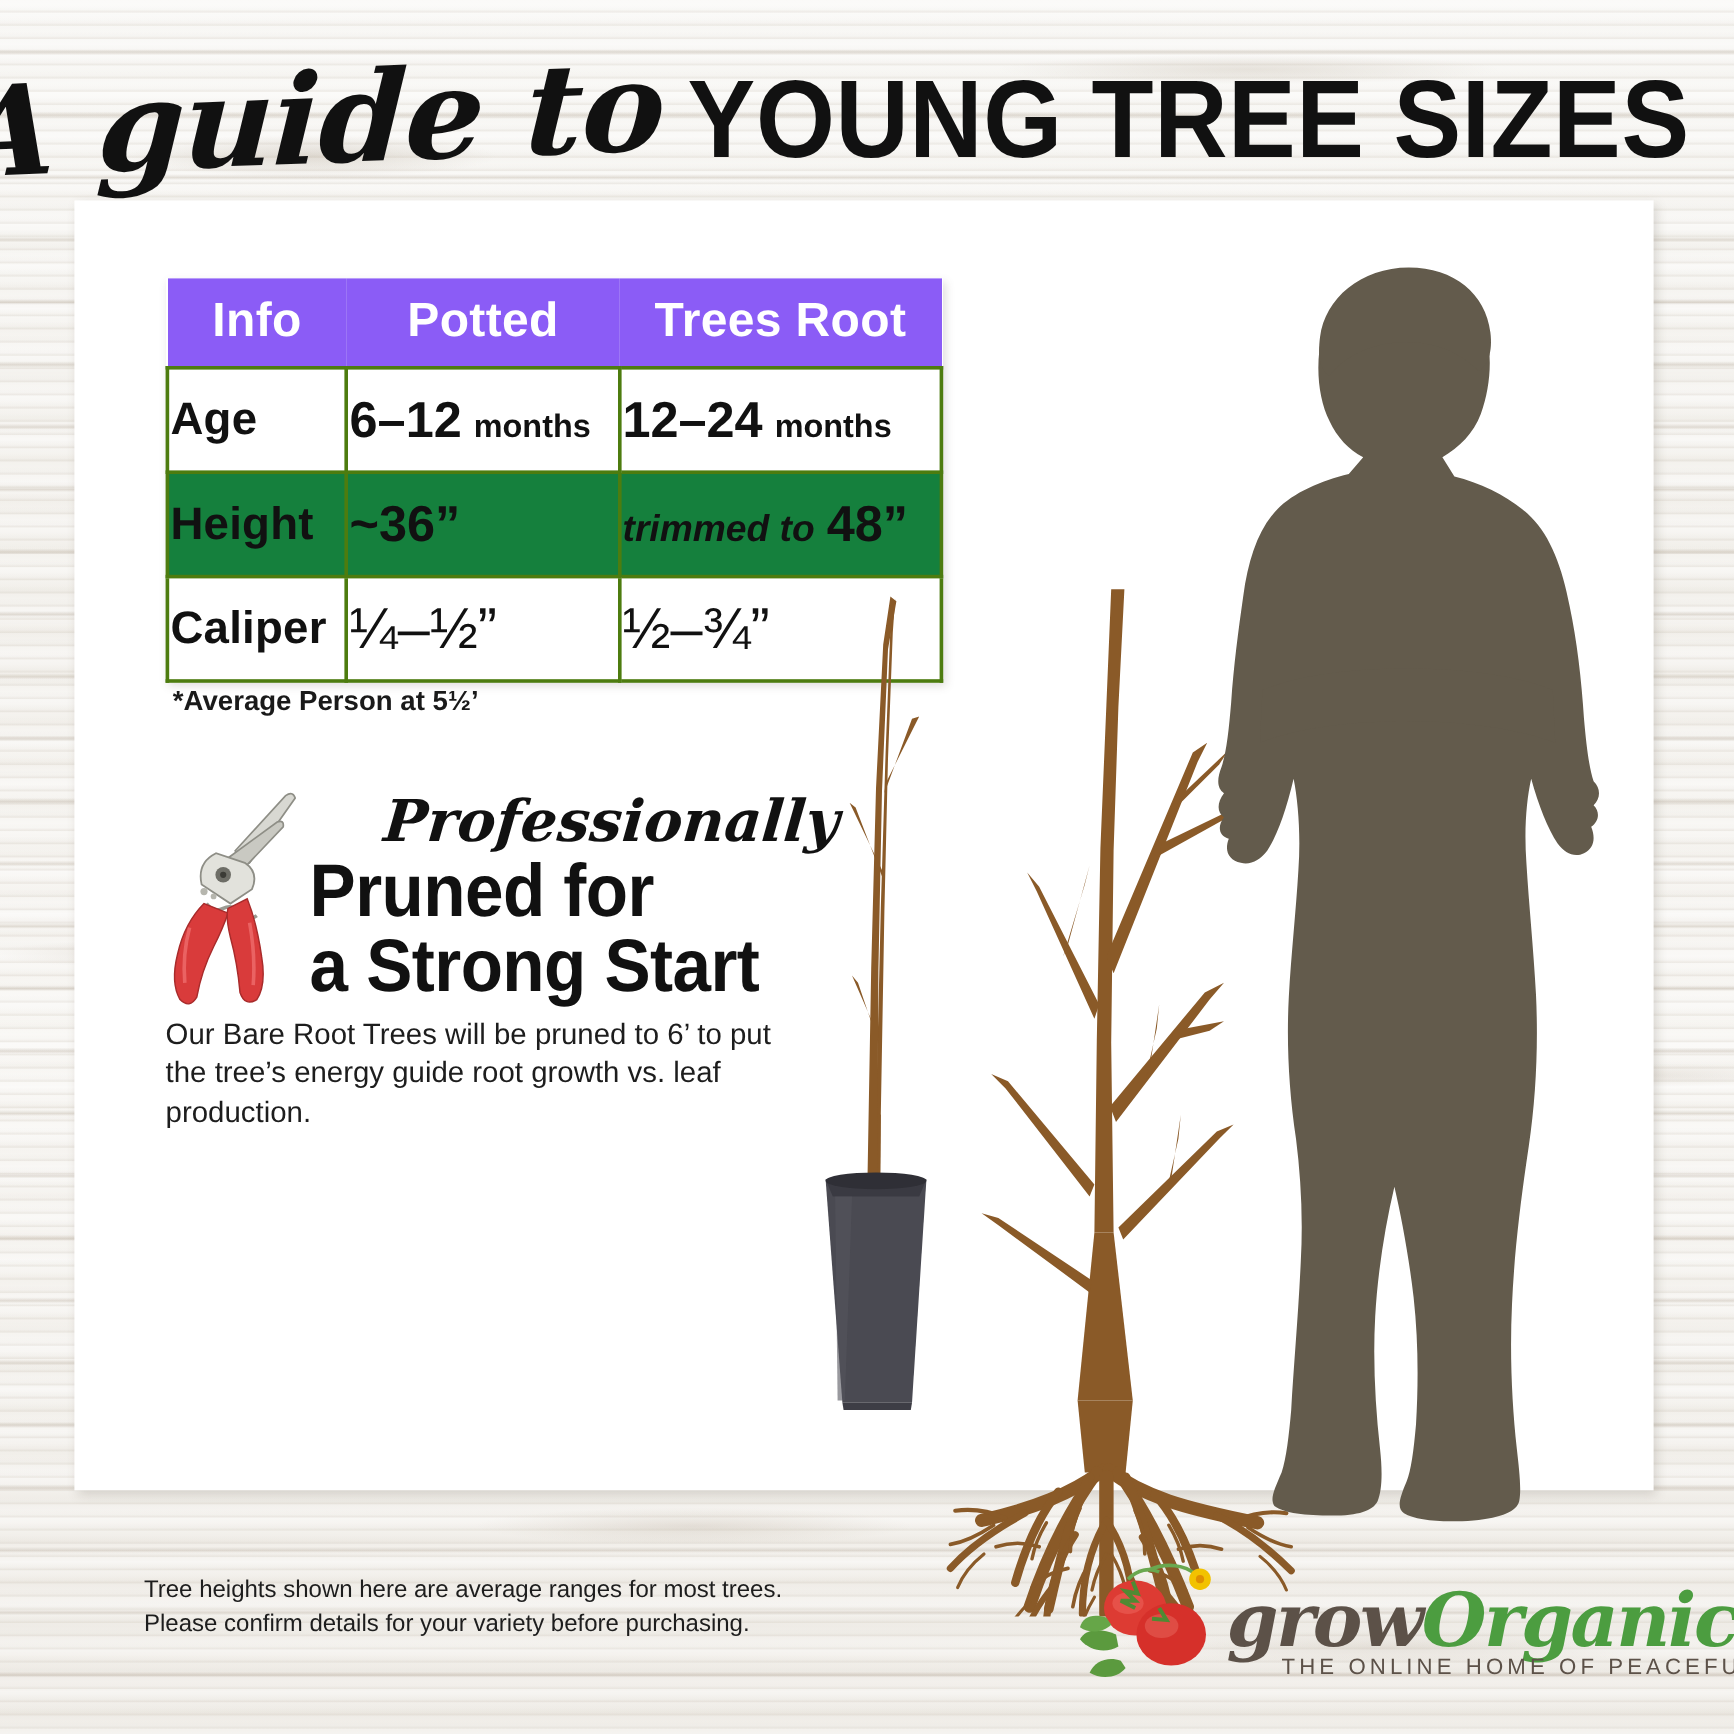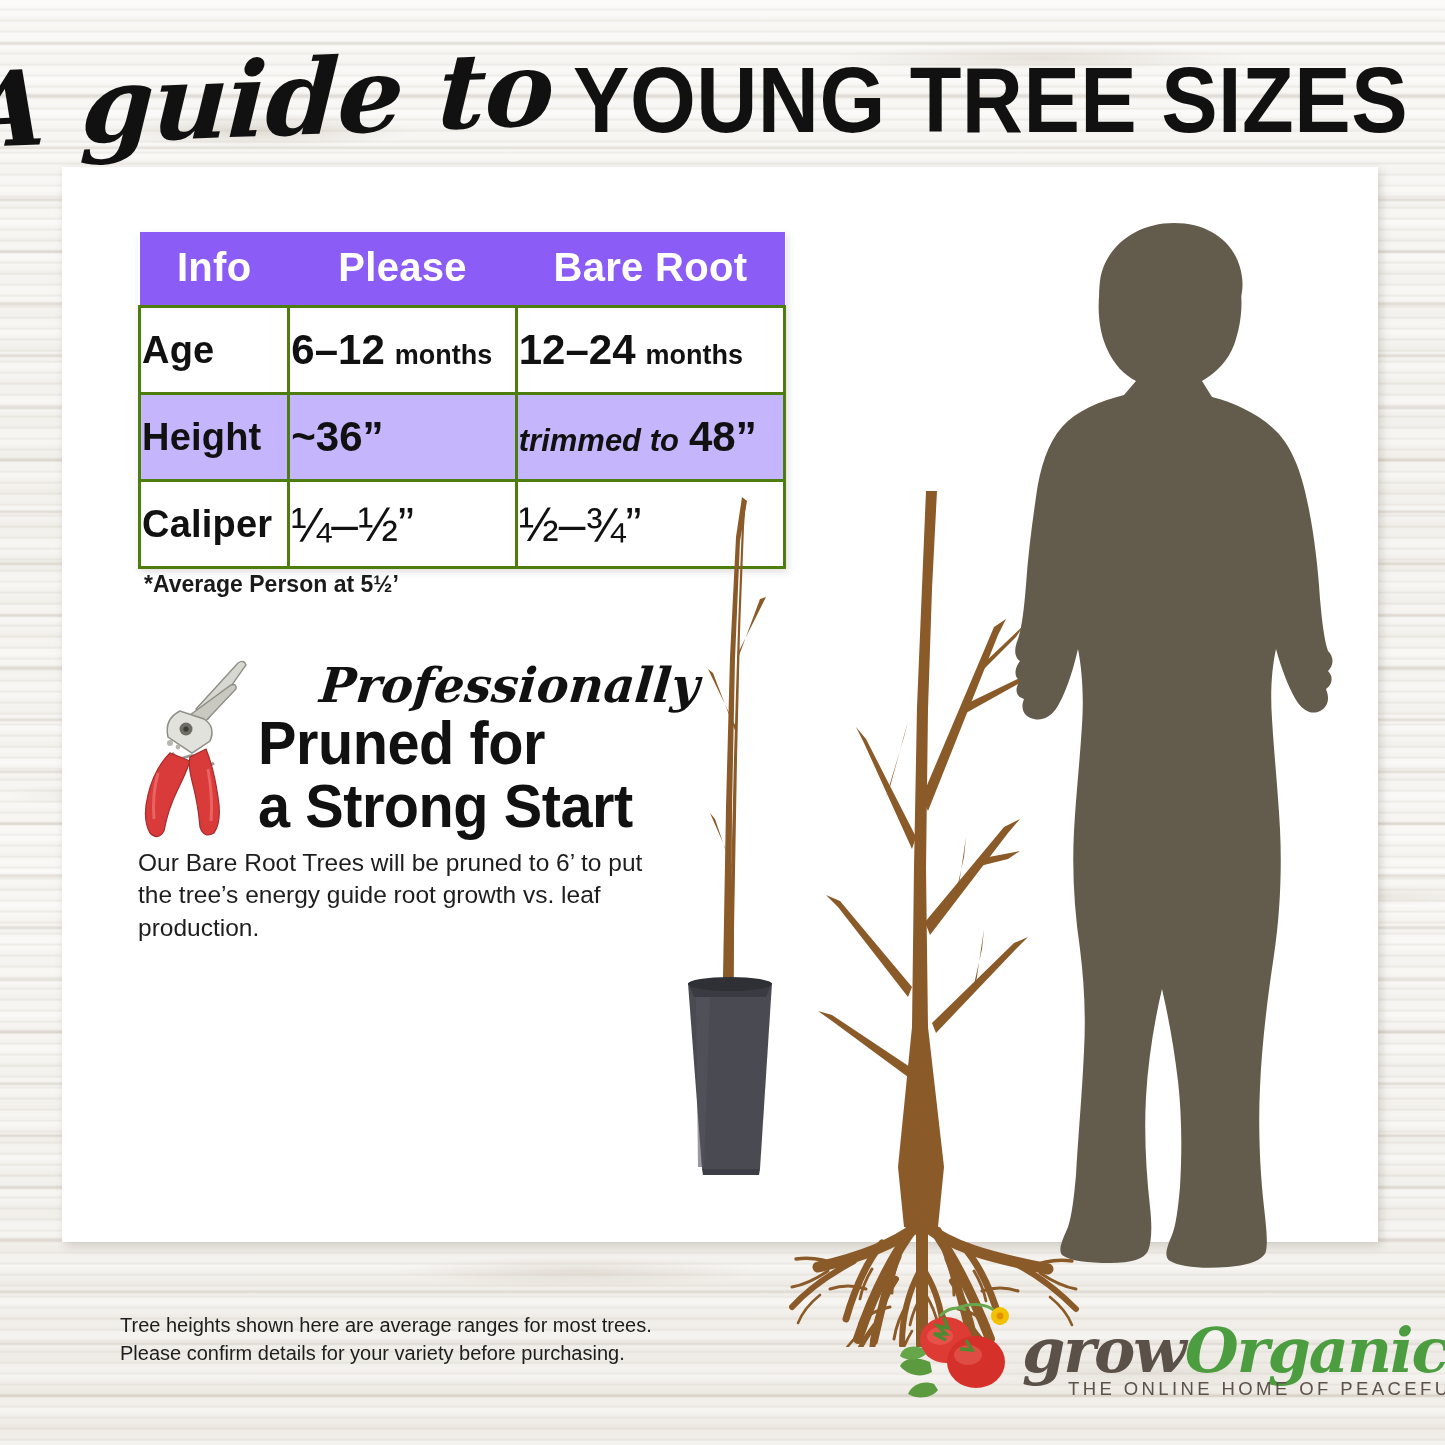--- a/index.html
+++ b/index.html
@@ -83,21 +83,21 @@
     padding:13px 6px 15px;
     text-align:center;letter-spacing:.3px;
     transform-origin:center;
   }
   #spec-table td{
     border:3px solid #4d7c0f;
     text-align:left;vertical-align:middle;
     height:82px;color:#111;
   }
   #spec-table thead th{border:none;}
-  #spec-table tr.shade td{background:#c4b5fd;}
+  #spec-table tr.shade td{background:#15803d;}
   #spec-table td.label{font-weight:700;font-size:38px;letter-spacing:.2px;}
   #spec-table td.val{font-weight:700;font-size:36px;}
   .big{font-size:42px;font-weight:700;}
   .sm{font-size:27px;font-weight:700;}
   .ital{font-style:italic;font-weight:700;font-size:31px;}
   .frac{font-size:48px;font-weight:400;}
 
   #table-note{
     position:absolute;left:82px;top:404px;
     font-size:23px;font-weight:700;color:#1a1a1a;
@@ -158,22 +158,22 @@
   <span class="script">A guide to</span>
   <span class="block">YOUNG TREE SIZES</span>
 </div>
 
 <div id="card">
 
   <table id="spec-table">
     <thead>
       <tr>
         <th>Info</th>
-        <th>Please</th>
-        <th>Bare Root</th>
+        <th>Potted</th>
+        <th>Trees Root</th>
       </tr>
     </thead>
     <tbody>
       <tr>
         <td class="label">Age</td>
         <td class="val">
           <span class="big">6–12</span>
           <span class="sm">months</span>
         </td>
         <td class="val">

